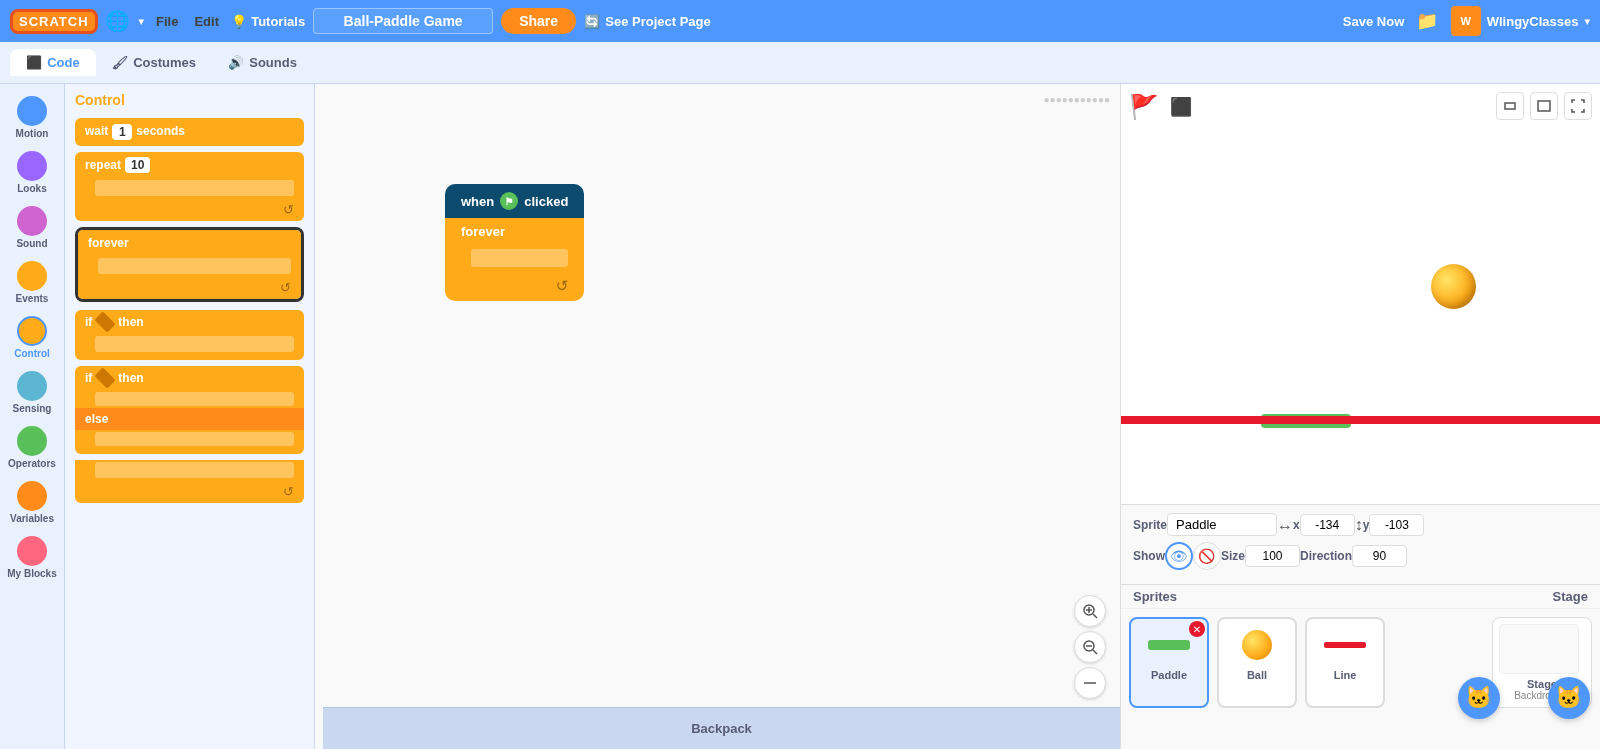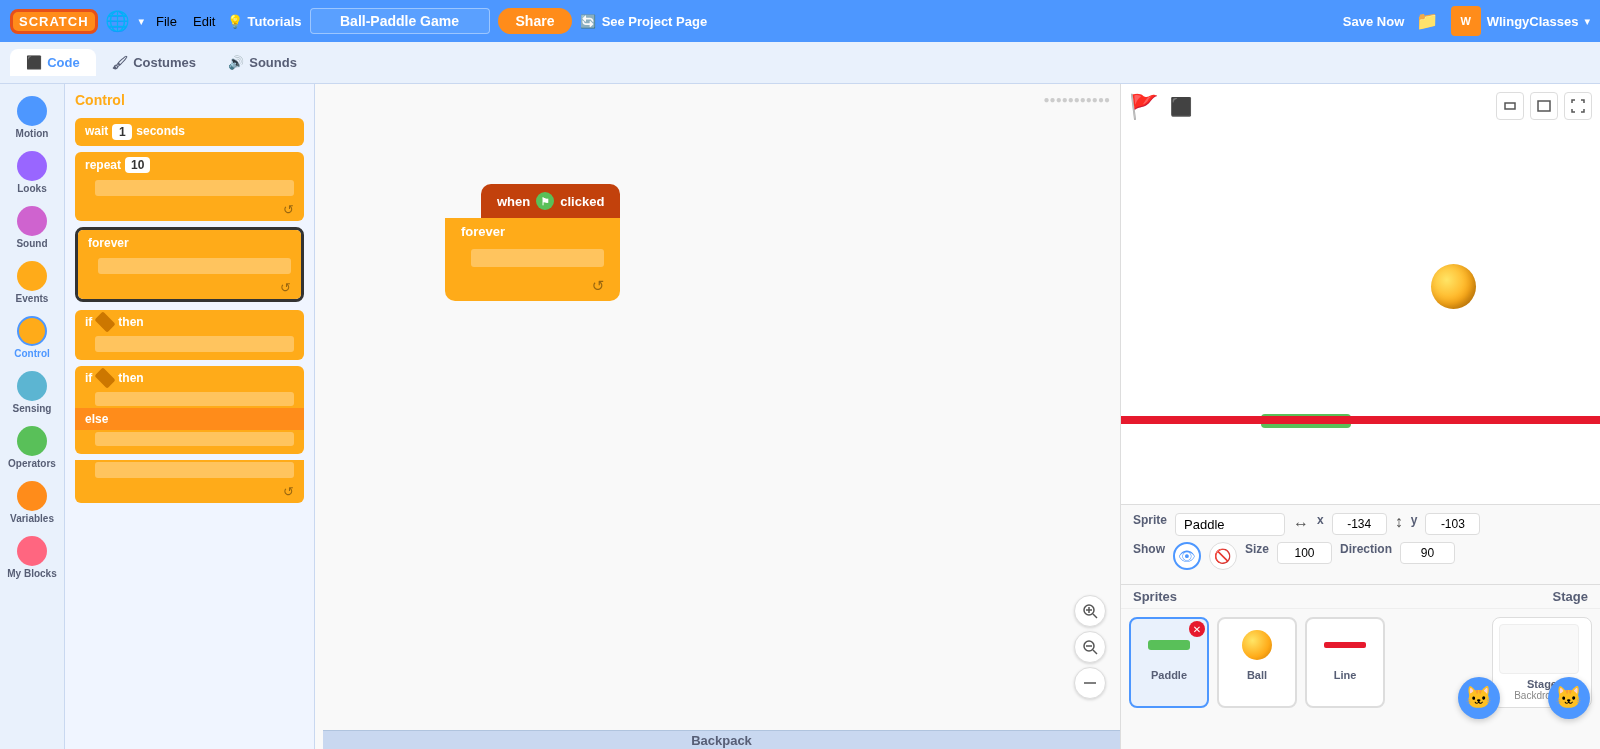--- a/index.html
+++ b/index.html
@@ -24,23 +24,23 @@
       font-size: 13px;
       padding: 2px 6px;
       letter-spacing: 1px;
     }
     .nav-globe {
       color: white;
       font-size: 20px;
       cursor: pointer;
     }
     .nav-text-btn {
-      color: #000000;
+      color: #404040;
       font-size: 13px;
-      font-weight: 400;
+      font-weight: 700;
       cursor: pointer;
       background: none;
       border: none;
       padding: 0 4px;
     }
     .nav-tutorials {
       display: flex;
       align-items: center;
       gap: 4px;
       color: white;
@@ -251,21 +251,21 @@
       font-size: 16px;
       color: #555;
       box-shadow: 0 1px 3px rgba(0,0,0,0.15);
     }
 
     
     #backpack-bar {
       position: absolute;
       bottom: 0;
       left: 8px; right: 0;
-      height: 19px;
+      height: 42px;
       background: #c9d8f0;
       display: flex;
       align-items: center;
       justify-content: center;
       font-size: 13px;
       font-weight: 600;
       color: #575e75;
       cursor: pointer;
       border-top: 1px solid #b0c4de;
     }
@@ -355,22 +355,22 @@
     }
 
     
     #sprite-info {
       background: #f9f9f9;
       border-top: 1px solid #ddd;
       padding: 8px 12px;
     }
     .sprite-info-row {
       display: flex;
-      align-items: flex-start;
-      gap: 8px;
+      align-items: center;
+      gap: 0;
       margin-bottom: 6px;
     }
     .sprite-label {
       font-size: 12px;
       color: #575e75;
       font-weight: 600;
     }
     .sprite-name-input {
       border: 1px solid #ddd;
       border-radius: 4px;
@@ -674,21 +674,21 @@
     </div>
 
   </div>
 
   <div id="scratch-area">
     <div class="scratch-watermark">●●●●●●●●●●●</div>
 
     <div class="scratch-blocks">
       
       <div style="display:inline-block;">
-        <div style="background:#c2410c;border-radius:10px 10px 0 0;padding:8px 16px;font-size:13px;font-weight:700;color:white;display:flex;align-items:center;gap:6px;margin-left:36px;">
+        <div style="background:#0c4a6e;border-radius:10px 10px 0 0;padding:8px 16px;font-size:13px;font-weight:700;color:white;display:flex;align-items:center;gap:6px;">
           <span>when</span>
           <div style="background:#59c059;border-radius:50%;width:18px;height:18px;display:inline-flex;align-items:center;justify-content:center;">
             <span style="color:white;font-size:10px;">⚑</span>
           </div>
           <span>clicked</span>
         </div>
         <div style="background:#ffab19;padding:6px 16px;font-size:13px;font-weight:700;color:white;">forever</div>
         <div style="background:#ffab19;padding:4px 16px 4px 26px;">
           <div style="background:rgba(255,255,255,0.3);height:18px;border-radius:3px;"></div>
         </div>

